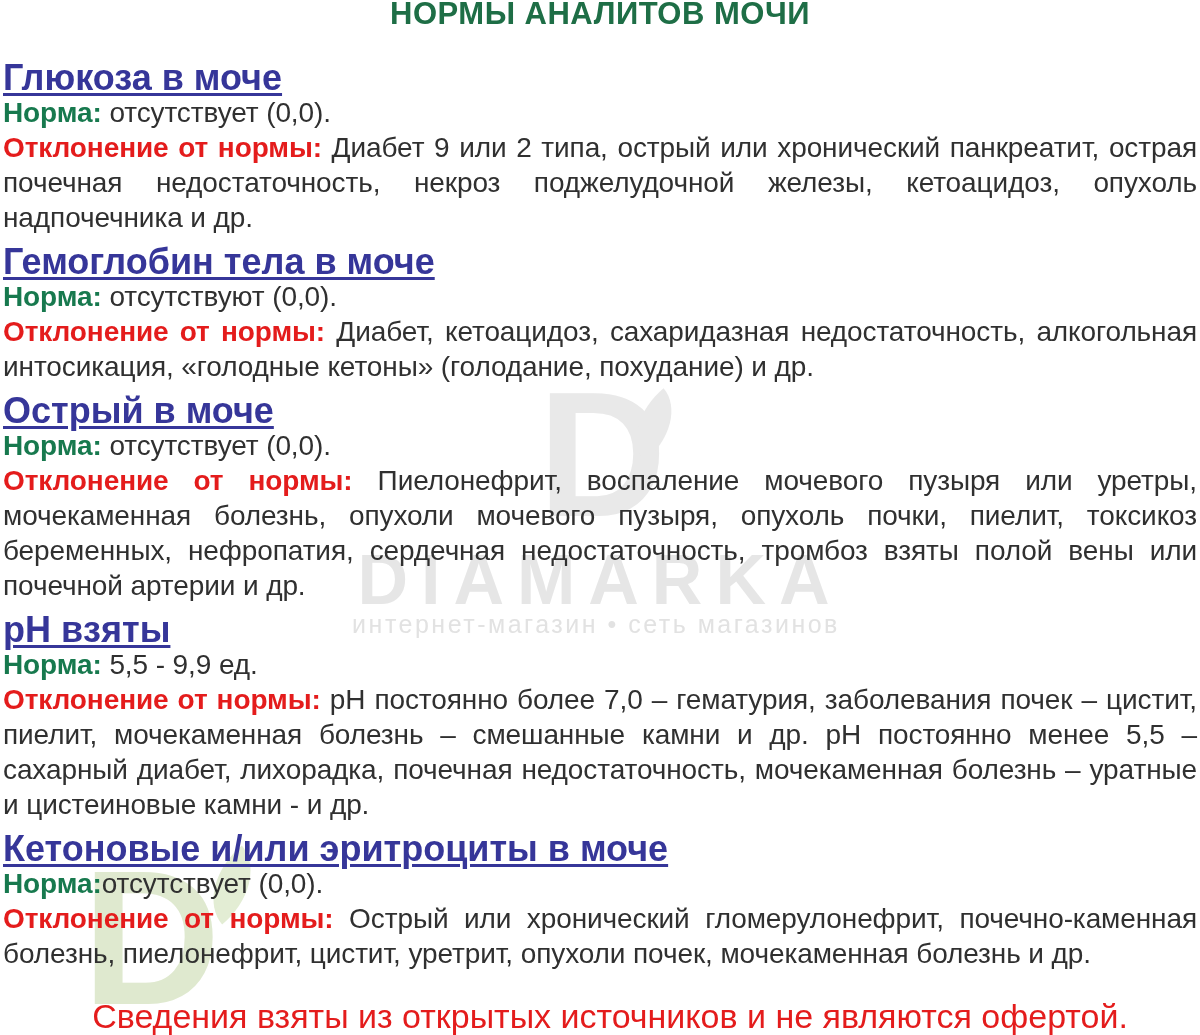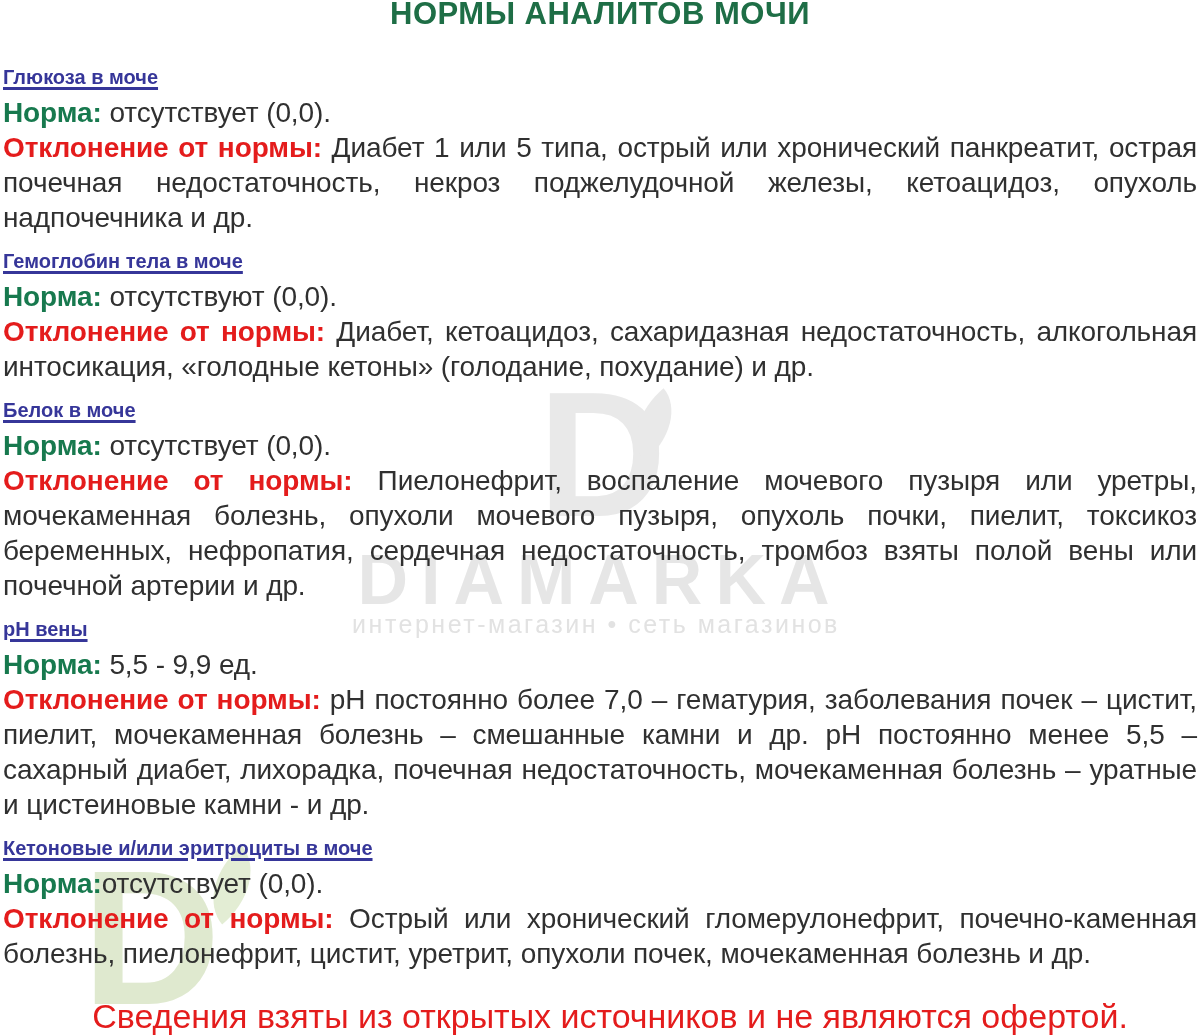--- a/index.html
+++ b/index.html
@@ -62,21 +62,21 @@
   .content{position:relative;z-index:2;padding:0 3px;}
   h1{
     margin:-3px 0 0 0;
     text-align:center;
     font-size:31px;line-height:34px;font-weight:700;
     color:var(--title-green);
     letter-spacing:0.5px;
   }
   section h2{
     margin:9px 0 0 0;
-    font-size:20px;line-height:35px;font-weight:700;
+    font-size:36px;line-height:35px;font-weight:700;
     color:var(--heading-blue);
     text-decoration:underline;
     text-decoration-thickness:3px;
     text-underline-offset:3px;
   }
   section:first-of-type h2{margin-top:29px;}
   .content p{
     margin:0;
     font-size:28px;line-height:35px;
     text-align:justify;
@@ -104,37 +104,37 @@
   <div class="wm wm-tagline">интернет-магазин • сеть магазинов</div>
   <div class="wm wm-d-green">D</div>
   <div class="wm wm-leaf-green"></div>
 
   <div class="content">
     <h1>НОРМЫ АНАЛИТОВ МОЧИ</h1>
 
     <section>
       <h2>Глюкоза в моче</h2>
       <p><span class="norm-label">Норма:</span><span> отсутствует (0,0).</span></p>
-      <p><span class="dev-label">Отклонение от нормы:</span><span> Диабет 1 или 5 типа, острый или хронический панкреатит, острая почечная недостаточность, некроз поджелудочной железы, кетоацидоз, опухоль надпочечника и др.</span></p>
+      <p><span class="dev-label">Отклонение от нормы:</span><span> Диабет 9 или 2 типа, острый или хронический панкреатит, острая почечная недостаточность, некроз поджелудочной железы, кетоацидоз, опухоль надпочечника и др.</span></p>
     </section>
 
     <section>
       <h2>Гемоглобин тела в моче</h2>
       <p><span class="norm-label">Норма:</span><span> отсутствуют (0,0).</span></p>
       <p><span class="dev-label">Отклонение от нормы:</span><span> Диабет, кетоацидоз, сахаридазная недостаточность, алкогольная интосикация, «голодные кетоны» (голодание, похудание) и др.</span></p>
     </section>
 
     <section>
-      <h2>Белок в моче</h2>
+      <h2>Острый в моче</h2>
       <p><span class="norm-label">Норма:</span><span> отсутствует (0,0).</span></p>
       <p><span class="dev-label">Отклонение от нормы:</span><span> Пиелонефрит, воспаление мочевого пузыря или уретры, мочекаменная болезнь, опухоли мочевого пузыря, опухоль почки, пиелит, токсикоз беременных, нефропатия, сердечная недостаточность, тромбоз взяты полой вены или почечной артерии и др.</span></p>
     </section>
 
     <section>
-      <h2>pH вены</h2>
+      <h2>pH взяты</h2>
       <p><span class="norm-label">Норма:</span><span> 5,5 - 9,9 ед.</span></p>
       <p><span class="dev-label">Отклонение от нормы:</span><span> pH постоянно более 7,0 – гематурия, заболевания почек – цистит, пиелит, мочекаменная болезнь – смешанные камни и др. pH постоянно менее 5,5 – сахарный диабет, лихорадка, почечная недостаточность, мочекаменная болезнь – уратные и цистеиновые камни - и др.</span></p>
     </section>
 
     <section>
       <h2>Кетоновые и/или эритроциты в моче</h2>
       <p><span class="norm-label">Норма:</span><span>отсутствует (0,0).</span></p>
       <p><span class="dev-label">Отклонение от нормы:</span><span> Острый или хронический гломерулонефрит, почечно-каменная болезнь, пиелонефрит, цистит, уретрит, опухоли почек, мочекаменная болезнь и др.</span></p>
     </section>
   </div>

